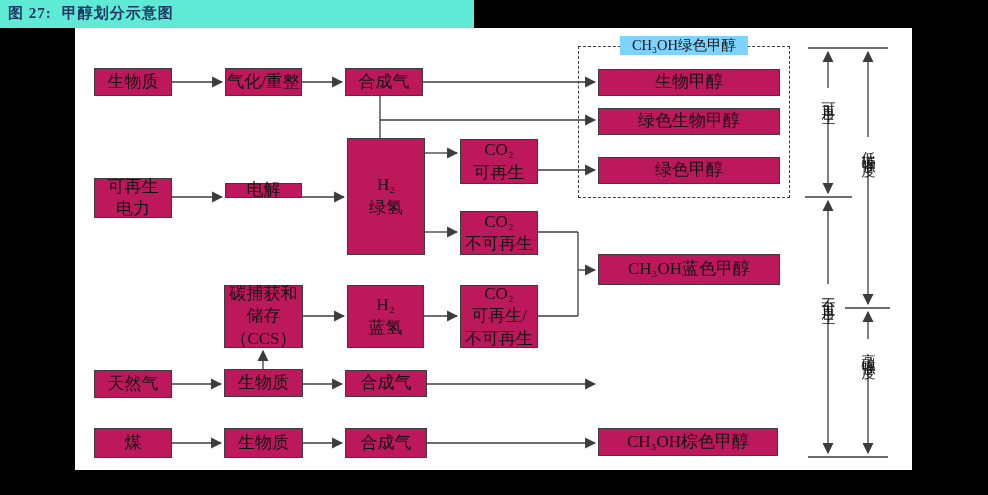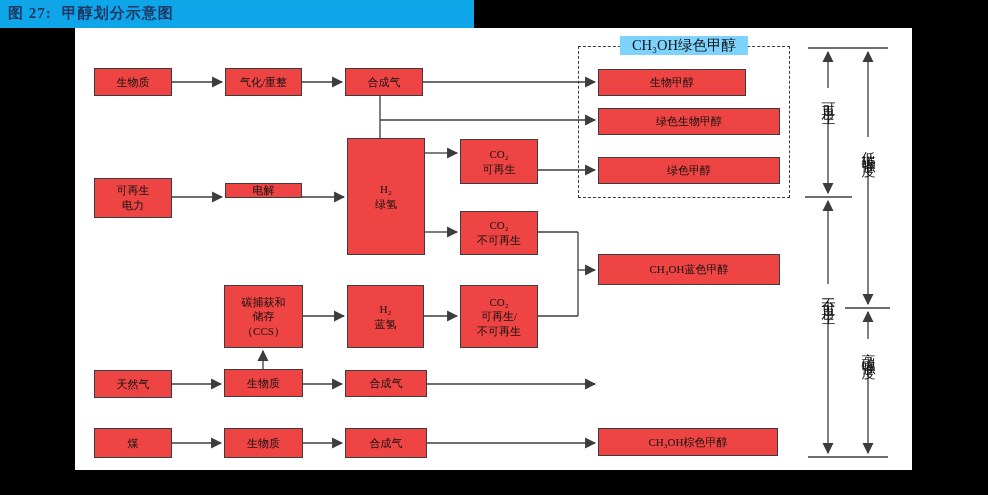--- a/index.html
+++ b/index.html
@@ -1,25 +1,25 @@
 <!DOCTYPE html>
 <html><head>
 <meta charset="utf-8">
 <style>
   html,body{margin:0;padding:0;background:#000;}
   .page{position:relative;width:988px;height:495px;background:#000;overflow:hidden;
         font-family:"Liberation Serif","DejaVu Serif",serif;}
-  .header-strip{position:absolute;left:0;top:0;width:474px;height:28px;background:#0ea5e9;}
+  .header-strip{position:absolute;left:0;top:0;width:474px;height:28px;background:#5eead4;}
   .fig-title{position:absolute;left:8px;top:4px;font-size:15px;font-weight:bold;
              color:#1F3864;letter-spacing:1px;white-space:nowrap;}
   .fig-title .gap{margin-right:10px;}
   .panel{position:absolute;left:75px;top:28px;width:837px;height:442px;background:#fff;}
-  .node{position:absolute;box-sizing:border-box;border:1.4px solid #3C3C3C;background:#ef4444;
+  .node{position:absolute;box-sizing:border-box;border:1.4px solid #3C3C3C;background:#be185d;
         display:flex;align-items:center;justify-content:center;text-align:center;
-        font-size:11px;line-height:1.32;color:#111;white-space:pre-line;z-index:4;}
+        font-size:17px;line-height:1.32;color:#111;white-space:pre-line;z-index:4;}
   .dashed-group{position:absolute;box-sizing:border-box;border:1.6px dashed #3C3C3C;z-index:2;}
   .group-title{position:absolute;left:50%;top:-11px;transform:translateX(-50%);
                background:#7dd3fc;padding:0 12px;font-size:14.5px;color:#111;white-space:nowrap;z-index:6;}
   .lines{position:absolute;left:0;top:0;z-index:3;}
   .vlabel{position:absolute;writing-mode:vertical-rl;text-orientation:upright;
           background:#fff;font-size:14px;color:#111;letter-spacing:4px;
           padding:3px 1px;z-index:5;}
 </style>
 </head>
 <body>
@@ -75,21 +75,21 @@
       <line x1="805" y1="197" x2="852" y2="197"></line>
       <line x1="868" y1="52" x2="868" y2="304" marker-start="url(#ar)" marker-end="url(#ar)"></line>
       <line x1="868" y1="312" x2="868" y2="453" marker-start="url(#ar)" marker-end="url(#ar)"></line>
       <line x1="845" y1="308" x2="890" y2="308"></line>
     </g>
   </svg>
 
   <div class="node" style="left:94px;top:68px;width:78px;height:28px;">生物质</div>
   <div class="node" style="left:225px;top:68px;width:77px;height:28px;">气化/重整</div>
   <div class="node" style="left:345px;top:68px;width:78px;height:28px;">合成气</div>
-  <div class="node" style="left:598px;top:69px;width:148px;height:27px;">生物甲醇</div>
+  <div class="node" style="left:598px;top:69px;width:182px;height:27px;">生物甲醇</div>
   <div class="node" style="left:598px;top:108px;width:182px;height:27px;">绿色生物甲醇</div>
   <div class="node" style="left:598px;top:157px;width:182px;height:27px;">绿色甲醇</div>
   <div class="node" style="left:94px;top:178px;width:78px;height:40px;">可再生
 电力</div>
   <div class="node" style="left:225px;top:183px;width:77px;height:15px;">电解</div>
   <div class="node" style="left:347px;top:138px;width:78px;height:117px;">H₂
 绿氢</div>
   <div class="node" style="left:460px;top:139px;width:78px;height:45px;">CO₂
 可再生</div>
   <div class="node" style="left:460px;top:211px;width:78px;height:44px;">CO₂

